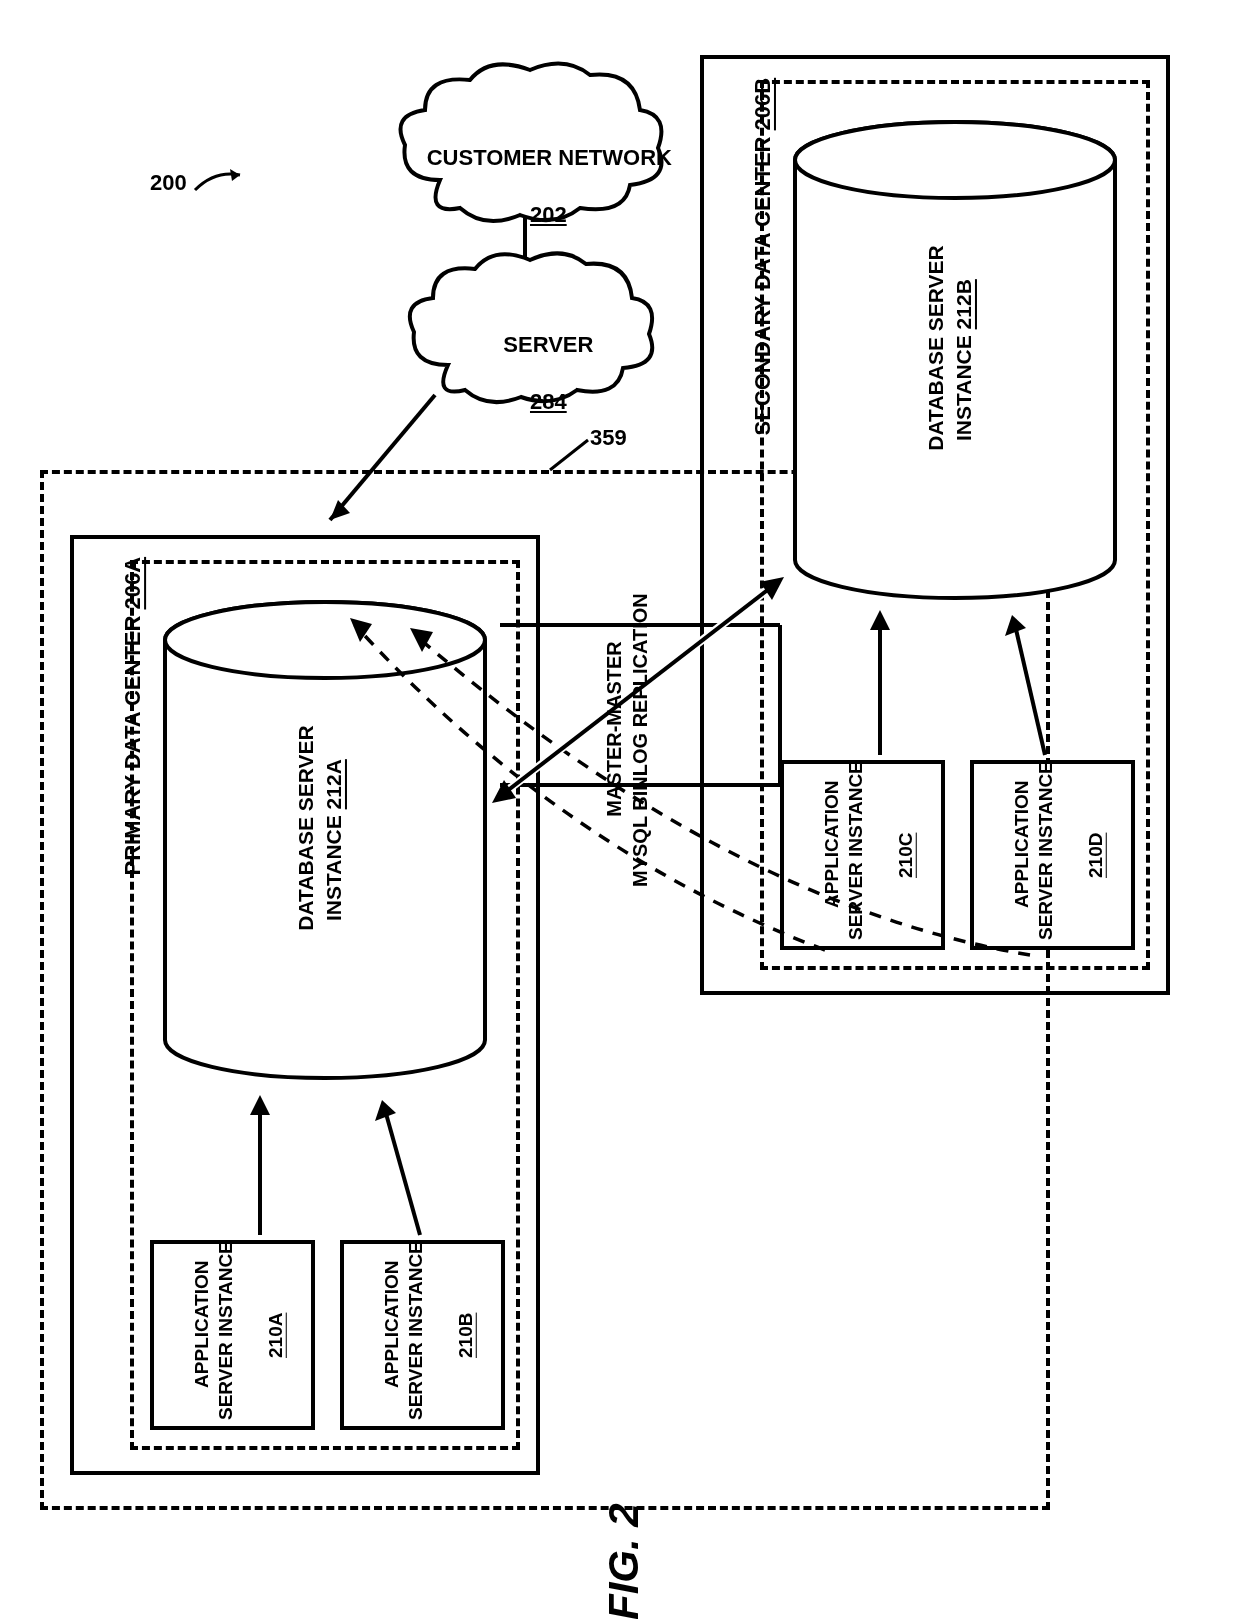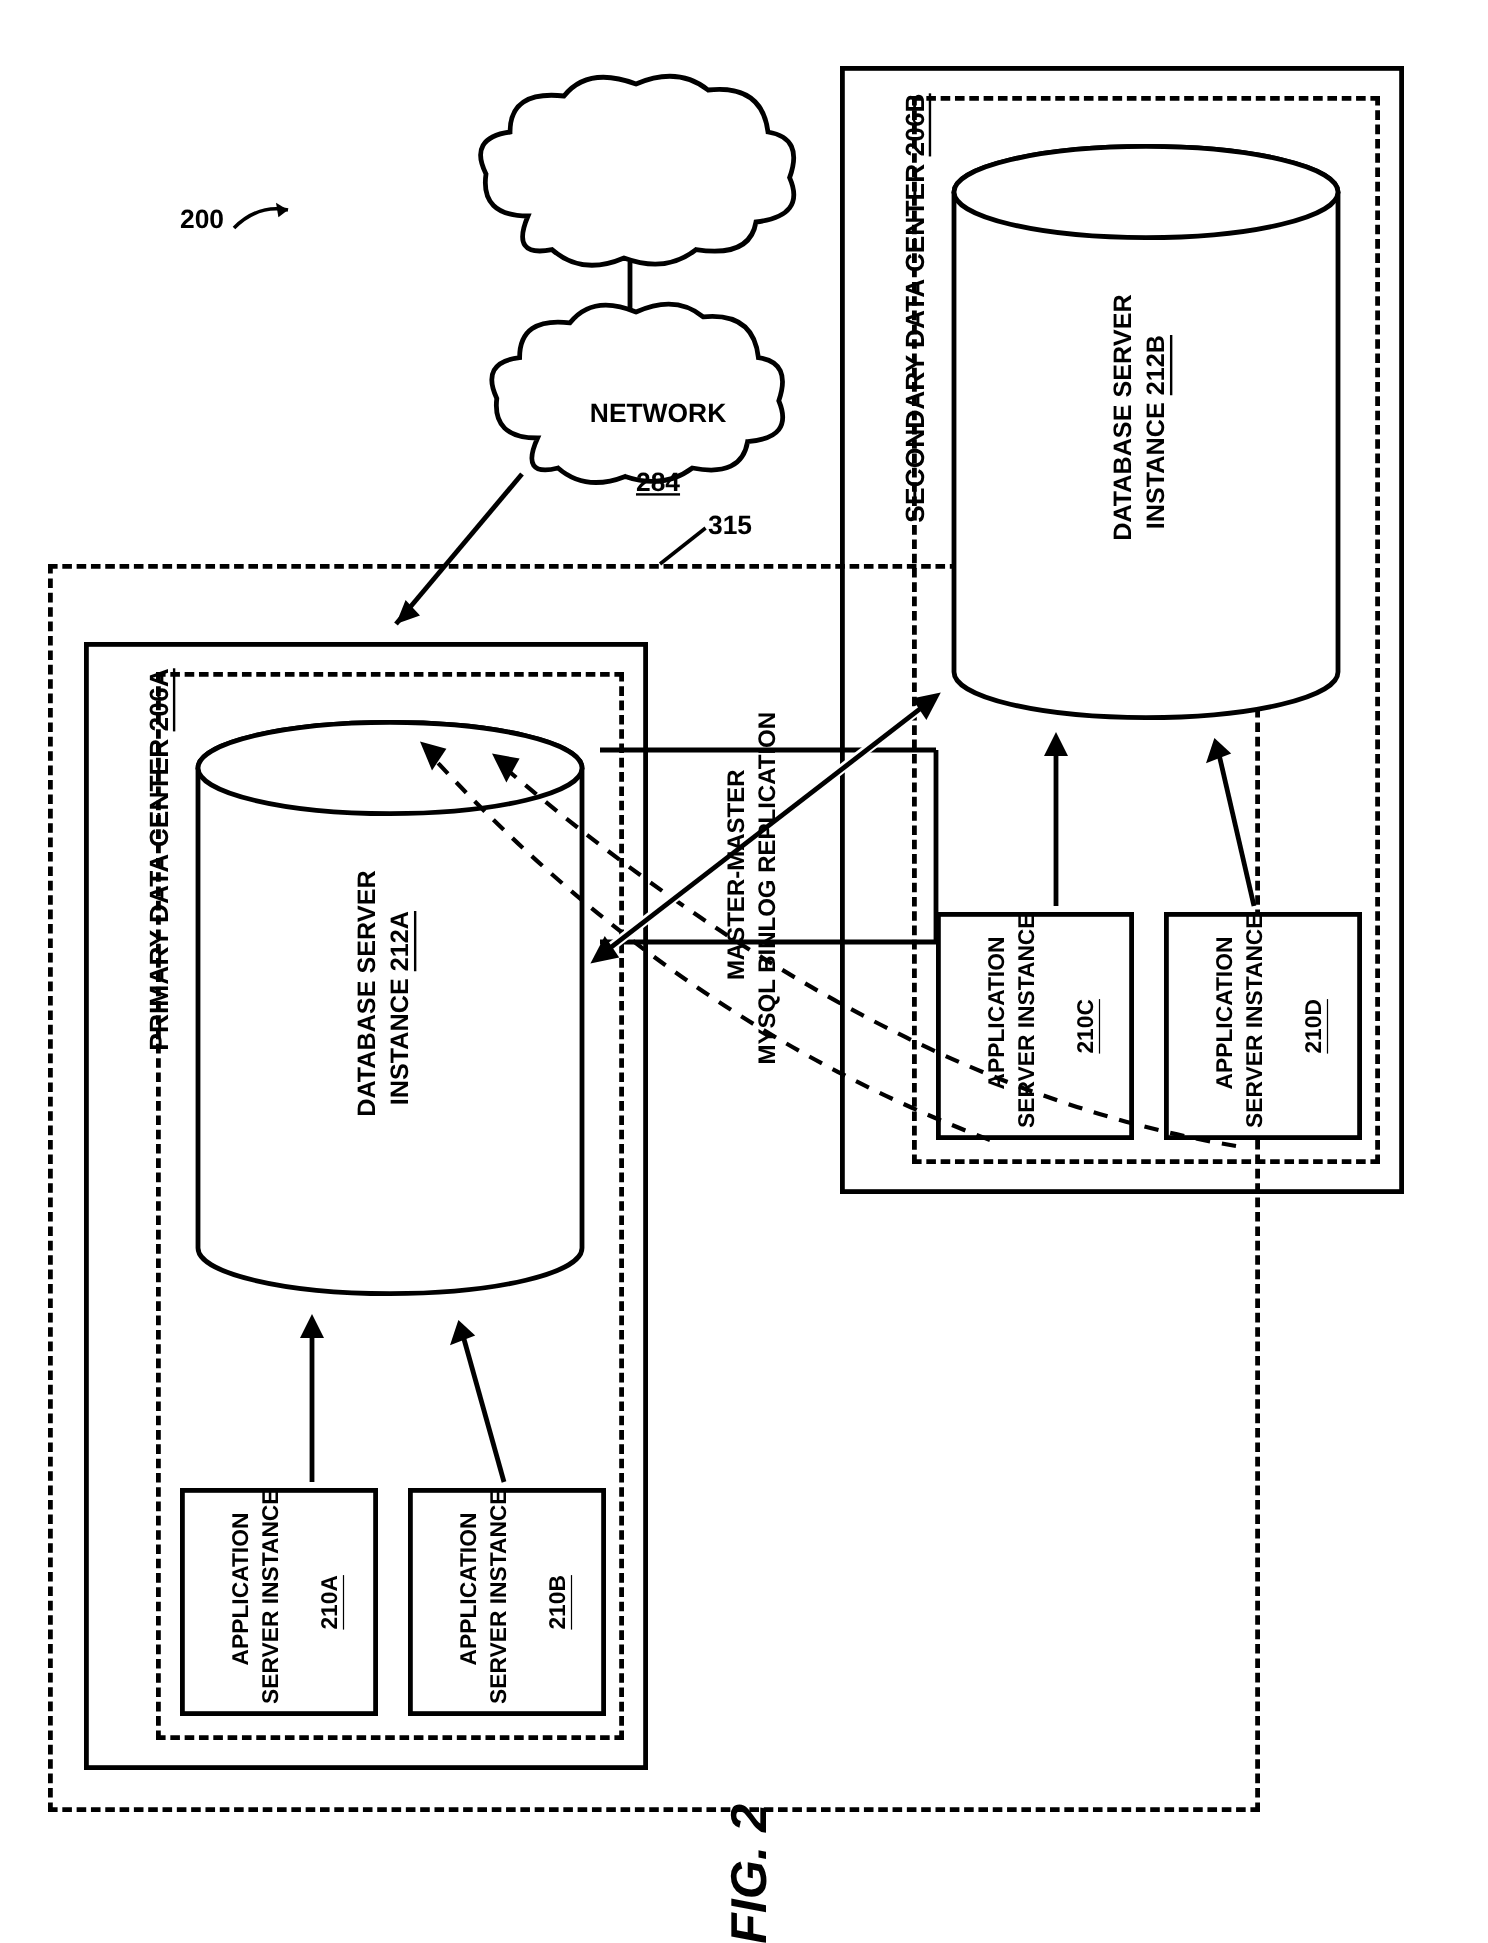--- a/index.html
+++ b/index.html
@@ -67,43 +67,47 @@
     <svg style="position:absolute; left:40px; top:-5px; width:70px; height:40px;" viewBox="0 0 70 40">
       <path d="M 5 25 Q 25 5 50 10" stroke="#000" stroke-width="3" fill="none"></path>
       <polygon points="50,10 40,4 42,16" fill="#000"></polygon>
     </svg>
   </div>
 
   <div class="cloud" style="left:390px; top:60px; width:280px; height:170px;">
     <svg viewBox="0 0 280 170">
       <path d="M 50 120 Q 10 120 15 85 Q 0 55 35 50 Q 35 15 80 20 Q 100 -5 140 10 Q 175 -5 200 15 Q 245 10 250 50 Q 280 55 268 88 Q 282 120 240 125 Q 235 155 190 148 Q 165 168 130 155 Q 95 170 70 148 Q 35 155 50 120 Z" stroke="#000" stroke-width="4" fill="white"></path>
     </svg>
+    <div class="label" style="left:0; right:0; top:55px;">
+      <span>CUSTOMER NETWORK</span><br>
+      <span class="underline">202</span>
+    </div>
   </div>
 
   <svg style="position:absolute; left:520px; top:218px; width:10px; height:40px;">
     <line x1="5" y1="0" x2="5" y2="40" stroke="#000" stroke-width="4"></line>
   </svg>
 
   <div class="cloud" style="left:400px; top:250px; width:260px; height:160px;">
     <svg viewBox="0 0 260 160">
       <path d="M 48 115 Q 10 115 14 82 Q 0 52 33 48 Q 33 14 75 19 Q 94 -5 130 10 Q 163 -5 186 14 Q 228 10 232 48 Q 260 52 249 84 Q 262 115 223 118 Q 218 148 177 140 Q 153 158 121 147 Q 88 160 65 140 Q 33 148 48 115 Z" stroke="#000" stroke-width="4" fill="white"></path>
     </svg>
     <div class="label" style="left:0; right:0; top:52px;">
-      <span>NETWORK</span><br>
+      <span>SERVER</span><br>
       <span class="underline">284</span>
     </div>
   </div>
 
   <svg style="position:absolute; left:310px; top:385px; width:140px; height:160px;">
     <line x1="125" y1="10" x2="20" y2="135" stroke="#000" stroke-width="4"></line>
     <polygon points="20,135 40,128 28,115" fill="#000"></polygon>
   </svg>
 
   <div class="ref-label" style="left:590px; top:425px;">
-    <span>315</span>
+    <span>359</span>
   </div>
   <svg style="position:absolute; left:540px; top:435px; width:55px; height:40px;">
     <line x1="48" y1="5" x2="10" y2="35" stroke="#000" stroke-width="3"></line>
   </svg>
 
   <div class="dashed" style="left:40px; top:470px; width:1010px; height:1040px;"></div>
 
   <div class="box-outline" style="left:70px; top:535px; width:470px; height:940px;"></div>
   <div class="label vlabel" style="left:90px; top:560px; height:340px;">
     <span>PRIMARY DATA CENTER </span><span class="underline">206A</span>

